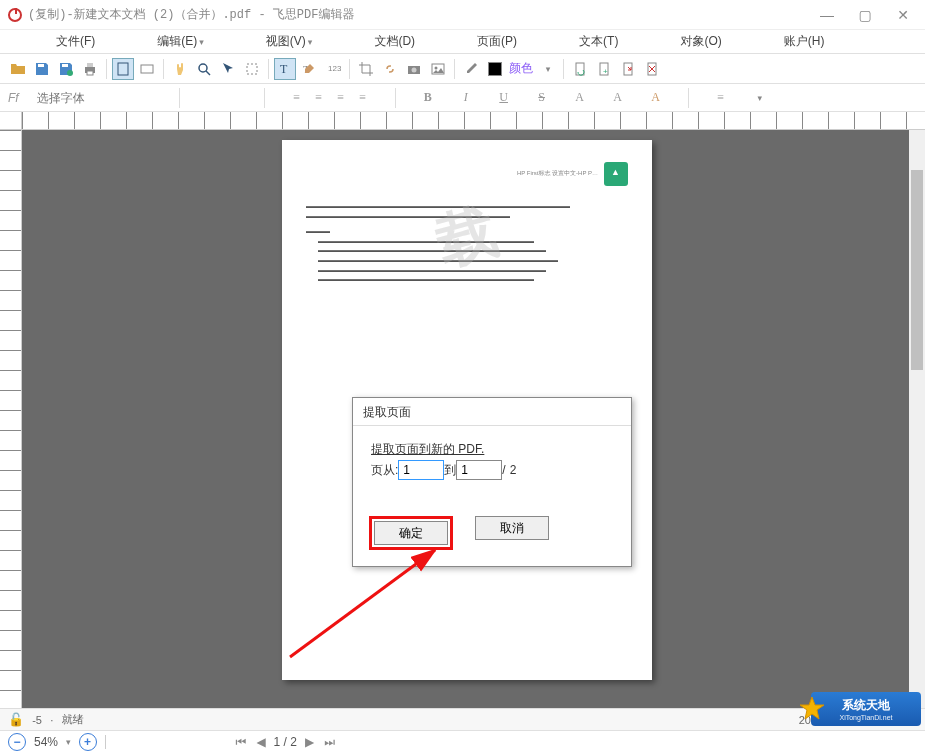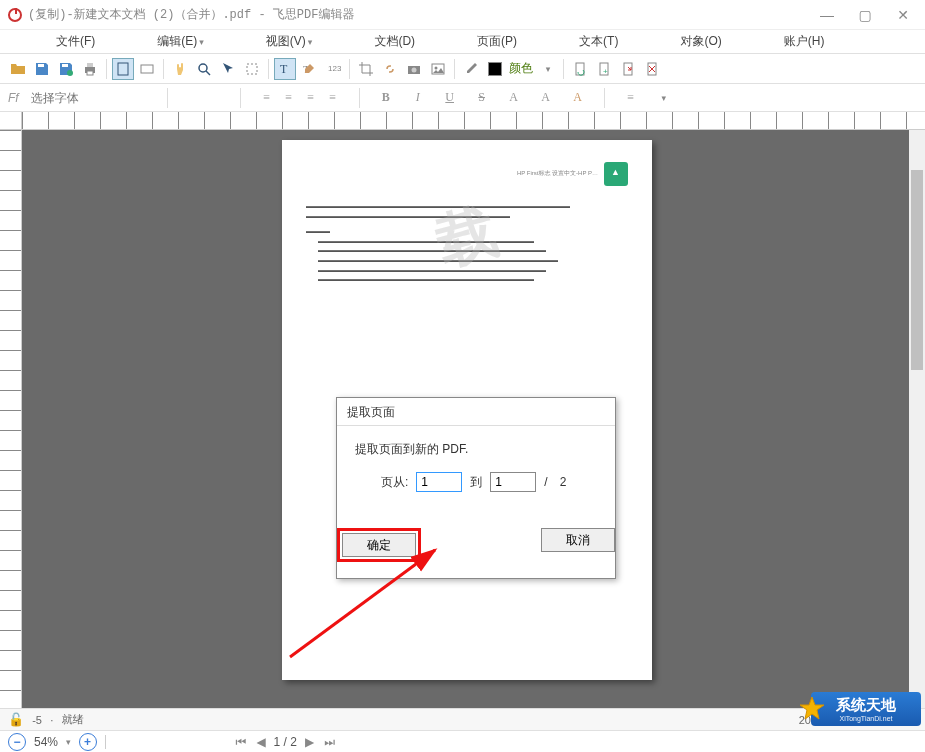--- a/index.html
+++ b/index.html
@@ -20,21 +20,21 @@
 
 .toolbar { height: 30px; background:#fff; border-bottom:1px solid #e0e0e0; display:flex; align-items:center; padding:0 6px; }
 .sep { width:1px; height:20px; background:#ddd; margin:0 4px; }
 .tbtn { width:22px; height:22px; display:flex; align-items:center; justify-content:center; color:#555; cursor:pointer; margin:0 1px; }
 .tbtn svg { width:16px; height:16px; }
 .tbtn.active { background:#d0e4f5; border:1px solid #7ab; }
 .color-swatch { width:14px; height:14px; background:#000; border:1px solid #888; }
 .dropdown-arrow:after { content:'▾'; font-size:9px; margin-left:2px; color:#888; }
 
 
-.fontbar { height: 28px; display:flex; align-items:center; padding:0 8px; gap:12px; border-bottom:1px solid #e0e0e0; color:#999; }
+.fontbar { height: 28px; display:flex; align-items:center; padding:0 8px; gap:18px; border-bottom:1px solid #e0e0e0; color:#999; }
 .font-select { border:none; color:#999; font-size:12px; width:120px; background:transparent; }
 .align-group { display:flex; gap:2px; }
 .fmt-btn { width:20px; height:20px; display:flex; align-items:center; justify-content:center; font-family: Georgia, serif; cursor:pointer; color:#999; }
 
 
 .workspace { position:relative; height: calc(100% - 30px - 24px - 30px - 28px - 22px - 22px); display:flex; flex-direction:column; }
 .top-ruler { height:18px; background:#fff; display:flex; }
 .top-ruler .corner { width:22px; border-right:1px solid #ccc; border-bottom:1px solid #ccc; }
 .top-ruler .ticks { flex:1; border-bottom:1px solid #ccc; background: repeating-linear-gradient(to right, #888 0, #888 1px, transparent 1px, transparent 26px); position:relative; font-size:9px; color:#666; overflow:hidden; }
 
@@ -47,49 +47,49 @@
 .page-content { padding:22px 24px; font-size:6px; color:#555; line-height:1.6; position:relative; }
 .page-content .hdr { display:flex; justify-content:flex-end; align-items:center; gap:6px; font-size:6px; color:#888; margin-bottom:10px; }
 .pdf-badge { width:24px; height:24px; background:#2aa876; border-radius:3px; position:relative; }
 .pdf-badge:before { content:'▲'; color:#fff; position:absolute; top:3px; left:7px; font-size:9px; }
 .watermark { position:absolute; left:50%; top:58%; transform: translate(-50%,-50%) rotate(-15deg); font-size:60px; color:rgba(180,180,180,.35); font-weight:bold; pointer-events:none; }
 
 .scrollbar-v { position:absolute; right:0; top:0; bottom:0; width:16px; background:#f0f0f0; }
 .scrollbar-v .thumb { position:absolute; top:40px; left:2px; right:2px; height:200px; background:#c0c0c0; }
 
 
-.dialog { position:absolute; left:336px; top:285px; width:280px; background:#fff; border:1px solid #888; box-shadow:2px 2px 6px rgba(0,0,0,.3); z-index:20; }
+.dialog { position:absolute; left:352px; top:285px; width:280px; background:#fff; border:1px solid #888; box-shadow:2px 2px 6px rgba(0,0,0,.3); z-index:20; }
 .dialog-title { height:28px; background:#fff; border-bottom:1px solid #ddd; padding:6px 10px; font-size:12px; color:#333; }
 .dialog-body { padding:14px 18px 16px; font-size:12px; color:#333; }
-.dialog-body .desc { margin-bottom:14px; line-height:1.5; }
-.dialog-body .row { display:flex; align-items:center; gap:8px; margin-bottom:10px;margin-left:26px; }
+.dialog-body .desc { margin-bottom:2px; line-height:1.5;text-decoration:underline; }
+.dialog-body .row { display:flex; align-items:center; gap:0; margin-bottom:10px; }
 .dialog-body input[type=text] { width:46px; height:20px; border:1px solid #3399ff; padding:0 4px; font-size:12px; text-align:left; }
 .dialog-body input.to { border-color:#888; }
 .dialog-body .chk { display:flex; align-items:center; gap:6px; margin-left:36px; }
 .dialog-body .chk input { width:14px; height:14px; }
-.dialog-buttons { display:flex; justify-content:space-between; gap:22px; padding:10px 0 16px; }
+.dialog-buttons { display:flex; justify-content:flex-start; gap:22px; padding:10px 16px 16px; }
 .dlg-btn { width:74px; height:24px; border:1px solid #888; background:#efefef; font-size:12px; cursor:pointer; }
 .ok-highlight { border:3px solid #e11; padding:2px; display:inline-block; }
 
 
 .arrow-line { position:absolute; left:280px; top:430px; width:170px; height:120px; z-index:30; pointer-events:none; }
 
 
 .statusbar1 { height:22px; background:#f7f7f7; border-top:1px solid #ddd; display:flex; align-items:center; padding:0 8px; gap:8px; font-size:11px; color:#666; }
 .statusbar1 .right { margin-left:auto; display:flex; align-items:center; gap:18px; }
 .lock-icon { color:#d4a017; font-size:13px; }
 .statusbar2 { height:22px; background:#fff; border-top:1px solid #e0e0e0; display:flex; align-items:center; padding:0 8px; gap:8px; font-size:12px; color:#555; }
 .zoom-btn { width:18px; height:18px; border-radius:50%; border:1px solid #3b7dd8; display:flex; align-items:center; justify-content:center; color:#3b7dd8; font-weight:bold; cursor:pointer; }
 .page-nav { margin-left:120px; display:flex; align-items:center; gap:6px; }
 .nav-arrow { cursor:pointer; color:#888; padding:0 2px; }
 .statusbar2 .sbsep { width:1px; height:14px; background:#ccc; }
 
 
 .brand-wm { position:absolute; right:4px; bottom:26px; width:110px; height:34px; background:linear-gradient(#2a7bd4,#1a5bb0); border-radius:4px; color:#fff; font-size:11px; display:flex; align-items:center; justify-content:center; flex-direction:column; z-index:5; }
-.brand-wm .big { font-weight:bold; font-size:15px; }
+.brand-wm .big { font-weight:bold; font-size:12px; }
 .brand-wm .sm { font-size:7px; opacity:.9; }
 .brand-star { position:absolute; right:100px; bottom:30px; width:26px; height:26px; z-index:6; }
 </style>
 </head>
 <body>
 
 <div class="titlebar">
   <span class="app-icon"></span>
   <span class="title">(复制)-新建文本文档 (2)（合并）.pdf - 飞思PDF编辑器</span>
   <div class="win-controls">
@@ -212,21 +212,21 @@
     </span>
   <span class="sep"></span>
   <span class="tbtn">
       <svg viewBox="0 0 16 16">
         <path fill="#888" d="M12 2l2 2-8 8H4v-2z"></path>
       </svg>
     </span>
   <span class="tbtn">
       <span class="color-swatch"></span>
     </span>
-  <span style="font-size:12px;color:#4d7c0f;margin:0 2px;">颜色</span>
+  <span style="font-size:12px;color:#8b5cf6;margin:0 2px;">颜色</span>
   <span class="tbtn dropdown-arrow"></span>
   <span class="sep"></span>
   <span class="tbtn">
       <svg viewBox="0 0 16 16">
         <rect x="4" y="2" width="8" height="12" fill="#fff" stroke="#888"></rect>
         <path d="M6 11a3 3 0 105-2" fill="none" stroke="#3a7"></path>
       </svg>
     </span>
   <span class="tbtn">
       <svg viewBox="0 0 16 16">

